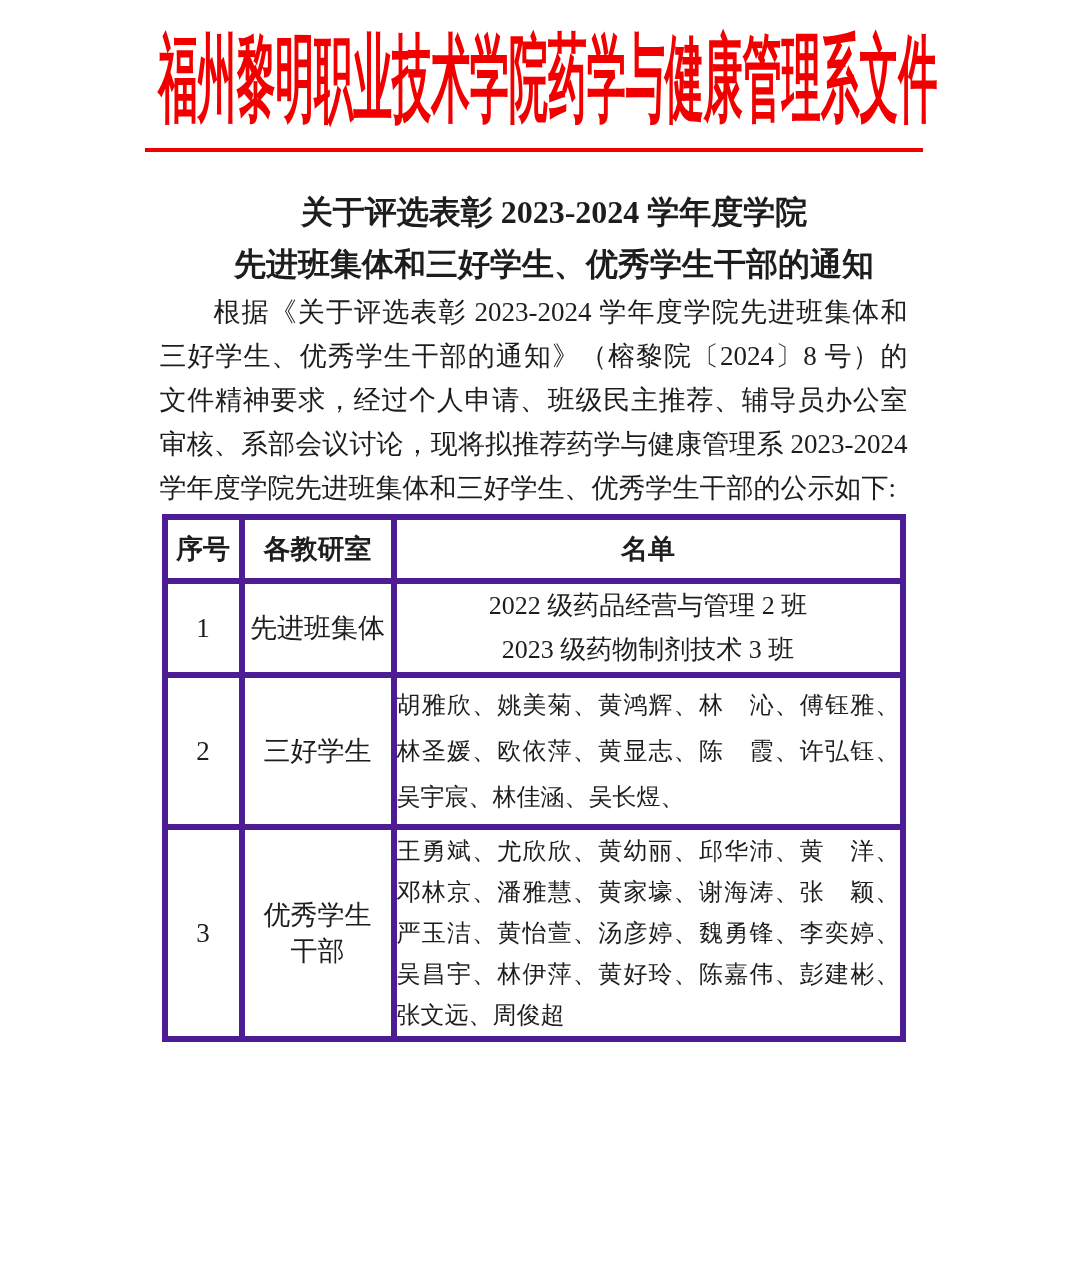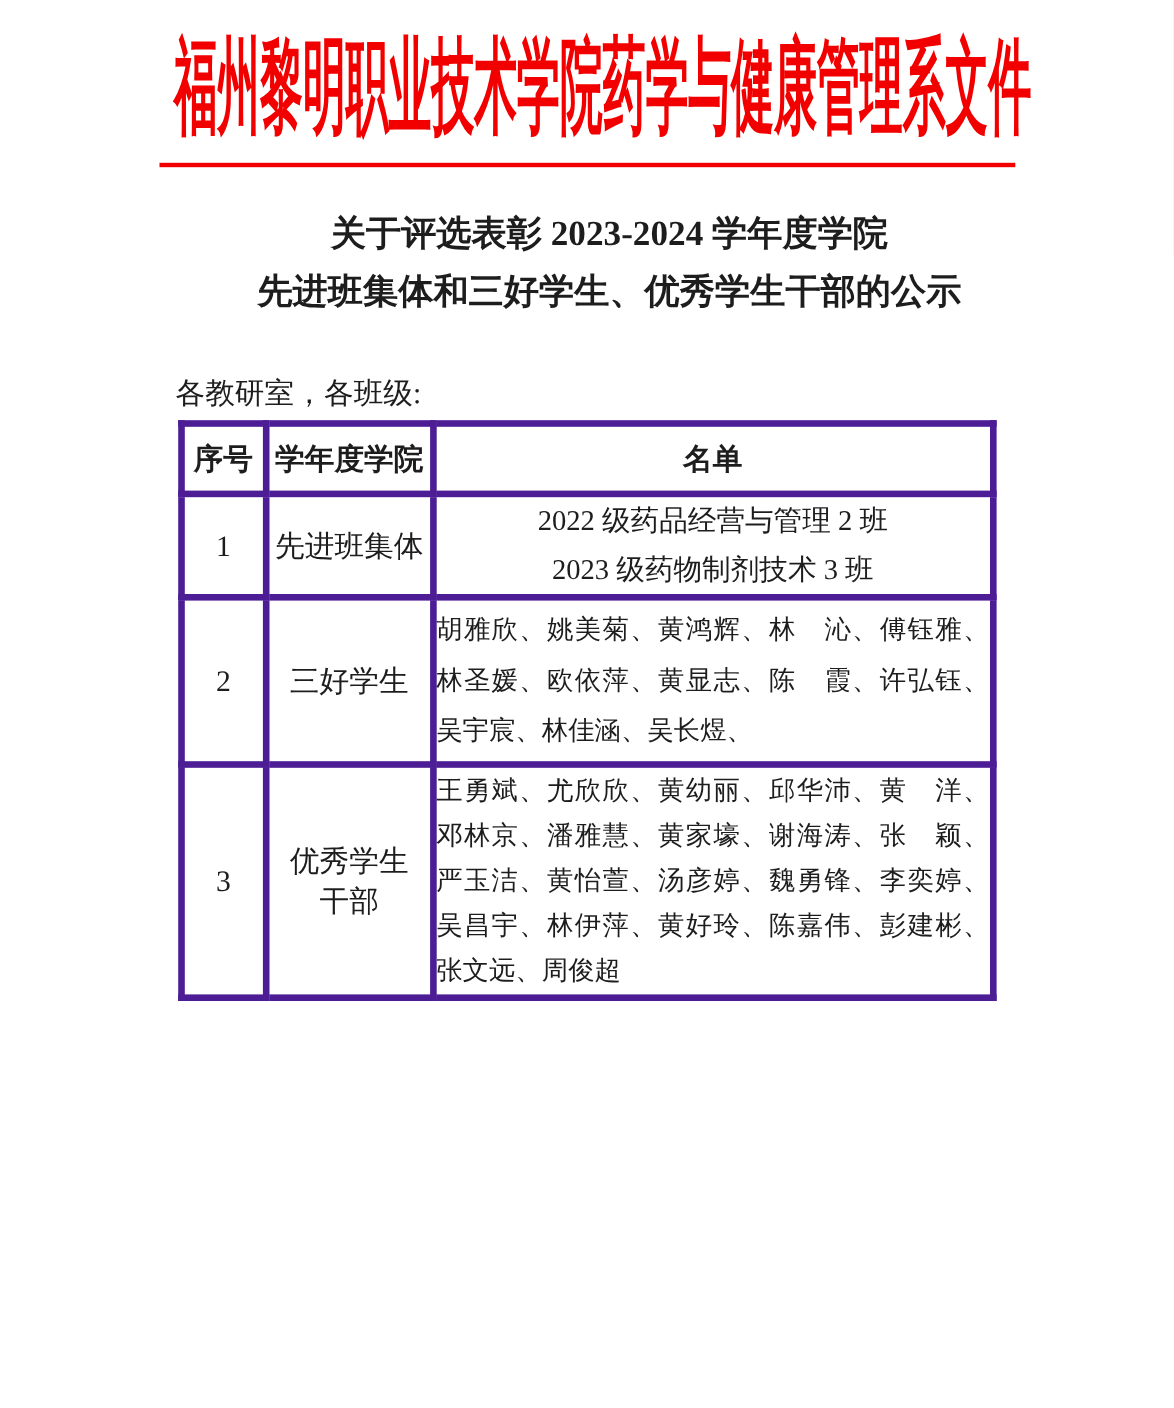--- a/index.html
+++ b/index.html
@@ -115,36 +115,36 @@
 
   <div class="banner">
     <span class="banner-text">福州黎明职业技术学院药学与健康管理系文件</span>
   </div>
 
 
   <div class="red-line"></div>
 
   <div class="doc-title">
     <div>关于评选表彰 2023-2024 学年度学院</div>
-    <div>先进班集体和三好学生、优秀学生干部的公示</div>
+    <div>先进班集体和三好学生、优秀学生干部的通知</div>
   </div>
 
   <div class="content">
-    <div class="salutation">各教研室，各班级:</div>
+    <p class="body-par">根据《关于评选表彰 2023-2024 学年度学院先进班集体和三好学生、优秀学生干部的通知》（榕黎院〔2024〕8 号）的文件精神要求，经过个人申请、班级民主推荐、辅导员办公室审核、系部会议讨论，现将拟推荐药学与健康管理系 2023-2024 学年度学院先进班集体和三好学生、优秀学生干部的公示如下:</p>
 
     <table class="honor-table">
       <colgroup>
         <col class="col-index">
         <col class="col-honor">
         <col class="col-names">
       </colgroup>
       <thead>
         <tr class="header-row">
           <th>序号</th>
-          <th>学年度学院</th>
+          <th>各教研室</th>
           <th>名单</th>
         </tr>
       </thead>
       <tbody>
         <tr class="row-1">
           <td class="cell-index">1</td>
           <td class="cell-honor">先进班集体</td>
           <td class="cell-names names-centered">
             <div>2022 级药品经营与管理 2 班</div>
             <div>2023 级药物制剂技术 3 班</div>

